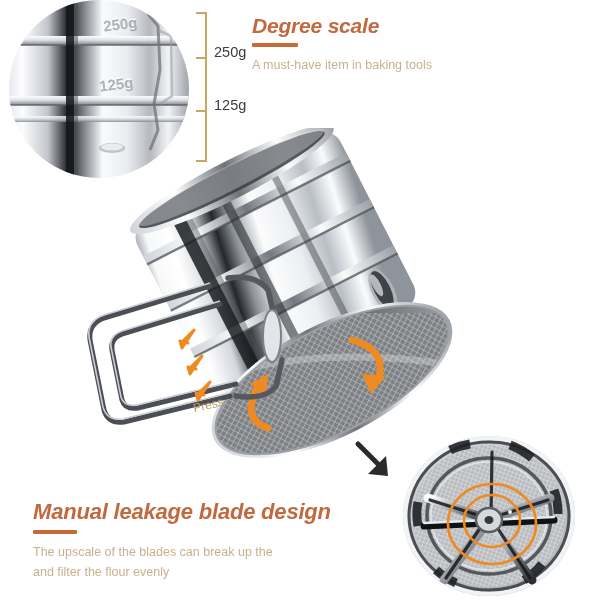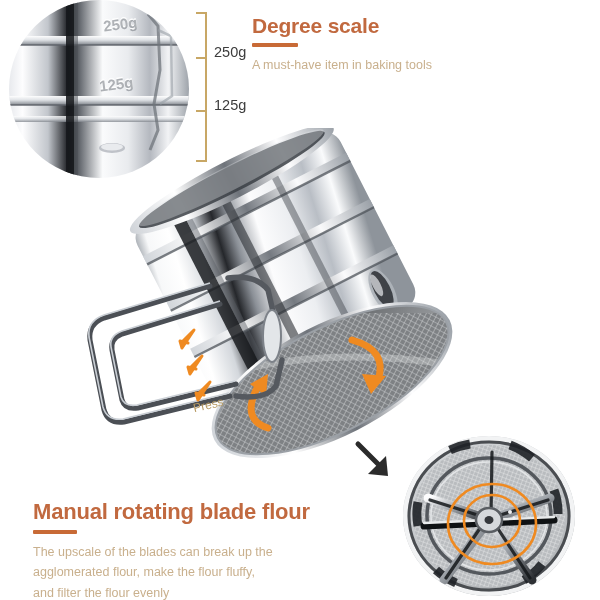--- a/index.html
+++ b/index.html
@@ -20,20 +20,21 @@
 
   
   .block { position: absolute; }
   .heading {
     font-size: 21px;
     font-weight: bold;
     color: #c1693f;
     letter-spacing: -0.2px;
     white-space: nowrap;
     line-height: 1.1;
+    font-style: italic;
   }
   .heading-rule {
     width: 46px;
     height: 4px;
     background: #c86a36;
     margin-top: 6px;
     border-radius: 1px;
   }
   .body-text {
     font-size: 12.5px;
@@ -369,22 +370,21 @@
 
         <g fill="none" stroke="#ef8a21" stroke-width="2.6">
           <ellipse cx="100" cy="96" rx="44" ry="40"></ellipse>
           <ellipse cx="100" cy="93" rx="28" ry="26"></ellipse>
         </g>
       </g>
     </svg>
   </div>
 
   <div class="block" id="bottom-block">
-    <div class="heading">Manual rotating blade flour</div>
+    <div class="heading">Manual leakage blade design</div>
     <div class="heading-rule"></div>
     <div class="body-text" style="margin-top:8px;">
       <div>The upscale of the blades can break up the</div>
-      <div>agglomerated flour, make the flour fluffy,</div>
       <div>and filter the flour evenly</div>
     </div>
   </div>
 
 </div>
 
 </body></html>

